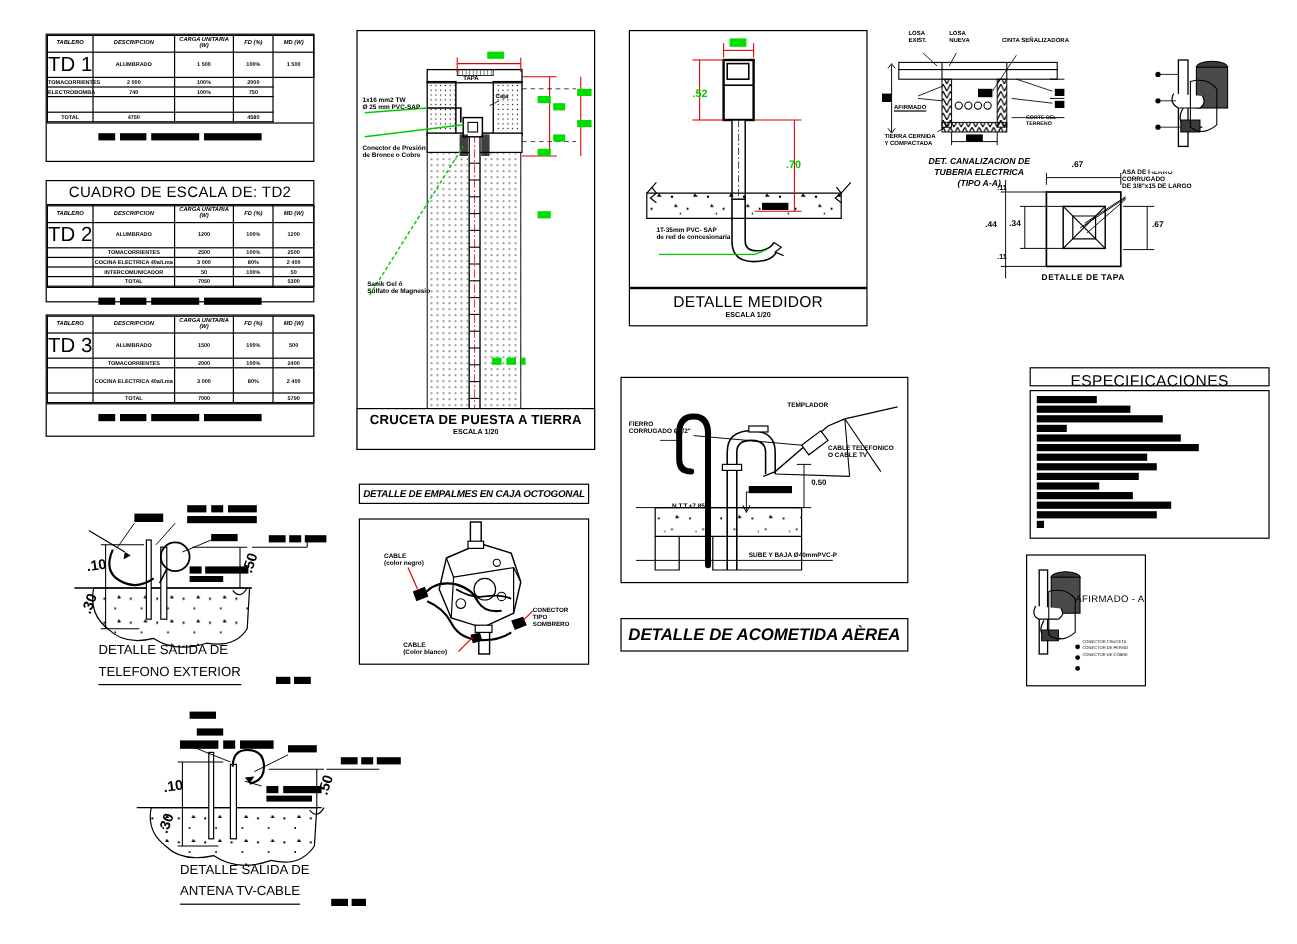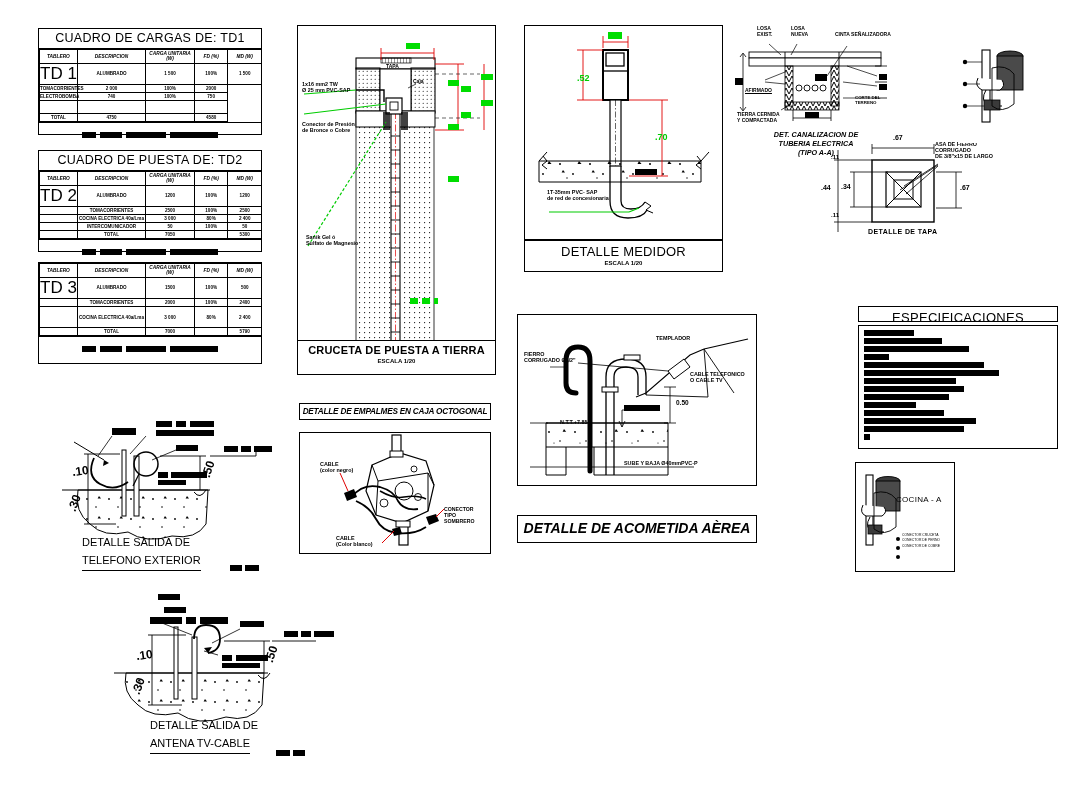--- a/index.html
+++ b/index.html
@@ -31,21 +31,20 @@
   .dim{font-size:7px;font-weight:bold;}
 
   .capt{font-size:11px;letter-spacing:.2px;text-align:center;}
   .capt-sm{font-size:6px;text-align:center;font-weight:bold;}
   svg{display:block;overflow:visible;}
 </style>
 </head>
 <body>
 
 <div class="abs loadtable" style="left:38px;top:28px;width:222px;height:105px;">
-  <div class="lt-title">CUADRO DE CARGAS DE: TD1</div>
   <div class="lt-grid">
     <div class="lt-row lt-head">
       <div class="lt-c" style="width:17%">TABLERO</div>
       <div class="lt-c" style="width:31%">DESCRIPCION</div>
       <div class="lt-c" style="width:22%">CARGA UNITARIA (W)</div>
       <div class="lt-c" style="width:15%">FD (%)</div>
       <div class="lt-c" style="width:15%">MD (W)</div>
     </div>
     <div class="lt-row">
       <div class="lt-c lt-tab" rowspan="5" style="width:17%">TD 1</div>
@@ -78,21 +77,21 @@
       <div class="lt-c"></div>
       <div class="lt-c">4580</div>
     </div>
   </div>
   <div class="lt-foot">
     <span class="blk" style="width:14px"></span><span class="blk" style="width:22px"></span><span class="blk" style="width:40px"></span><span class="blk" style="width:48px"></span>
   </div>
 </div>
 
 <div class="abs loadtable" style="left:38px;top:150px;width:222px;height:100px;">
-  <div class="lt-title">CUADRO DE PUESTA DE: TD2</div>
+  <div class="lt-title">CUADRO DE ESCALA DE: TD2</div>
   <div class="lt-grid">
     <div class="lt-row lt-head">
       <div class="lt-c" style="width:17%">TABLERO</div>
       <div class="lt-c" style="width:31%">DESCRIPCION</div>
       <div class="lt-c" style="width:22%">CARGA UNITARIA (W)</div>
       <div class="lt-c" style="width:15%">FD (%)</div>
       <div class="lt-c" style="width:15%">MD (W)</div>
     </div>
     <div class="lt-row">
       <div class="lt-c lt-tab" style="width:17%">TD 2</div>
@@ -622,21 +621,21 @@
     <path d="M7,42 q-4,8 3,11 l16,0 q6,-4 2,-9" fill="#fff" stroke="#000" stroke-width="1"></path>
     <path d="M14,54 q-6,10 2,15 l12,0" fill="none" stroke="#000" stroke-width="1"></path>
     <rect x="12" y="62" width="14" height="9" fill="#3a3a3a" stroke="#000" stroke-width="0.8"></rect>
     <path d="M18,30 q14,-4 22,6 l0,28 q-12,10 -22,2 z" fill="none" stroke="#000" stroke-width="0.9"></path>
     <g fill="#000">
       <circle cx="42" cy="76" r="2"></circle>
         <circle cx="42" cy="85" r="2"></circle>
         <circle cx="42" cy="94" r="2"></circle>
     </g>
   </svg>
-  <div class="abs" style="left:40px;top:32px;font-size:8px;letter-spacing:.3px;">COCINA - A</div>
+  <div class="abs" style="left:40px;top:32px;font-size:8px;letter-spacing:.3px;">AFIRMADO - A</div>
   <div class="abs" style="left:46px;top:70px;font-size:3.4px;line-height:1.6;">
     <div>CONECTOR CRUCETA</div>
     <div>CONECTOR DE PERNO</div>
     <div>CONECTOR DE COBRE</div>
   </div>
 </div>
 
 <div class="abs" style="left:60px;top:412px;width:235px;height:170px;">
   <svg width="235" height="150" viewBox="0 0 235 150">
     <defs>

